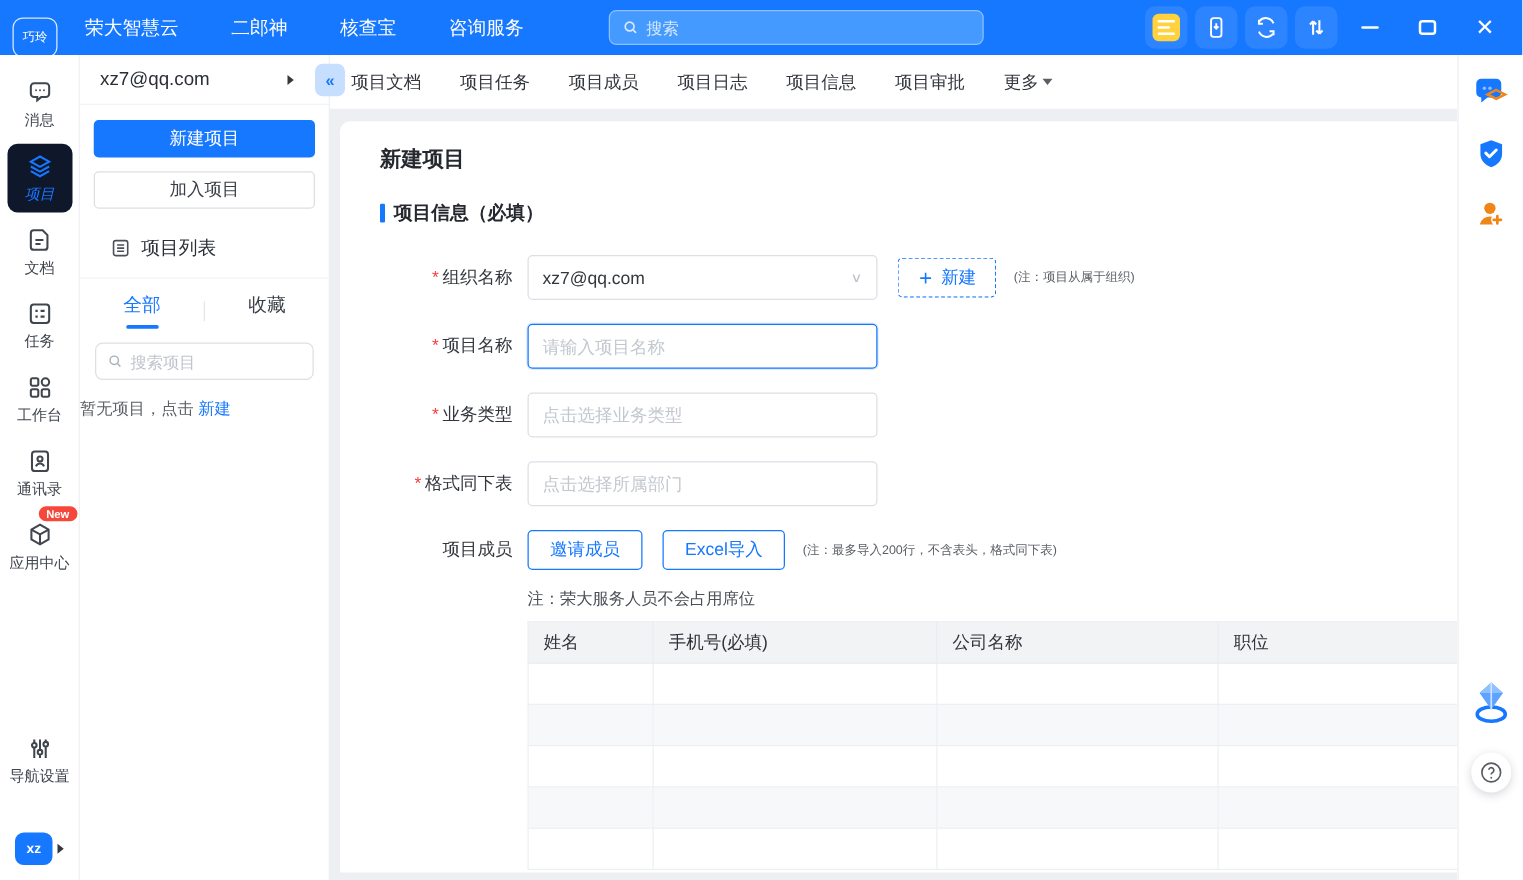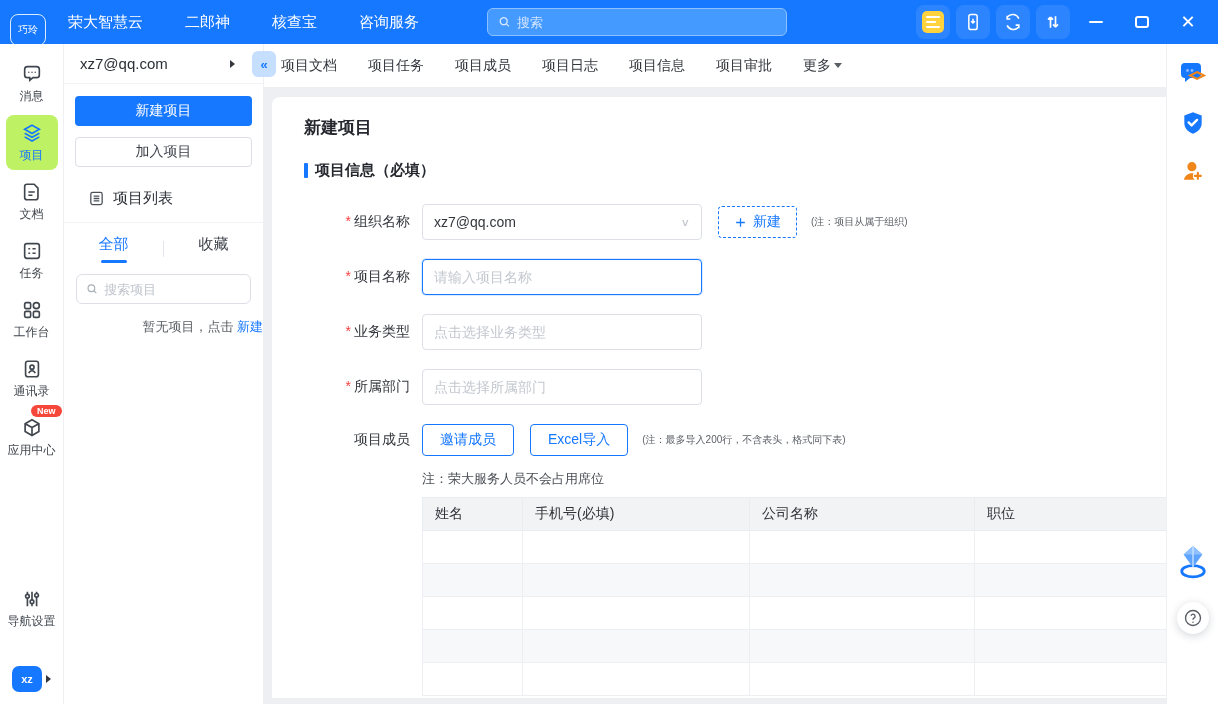--- a/index.html
+++ b/index.html
@@ -25,21 +25,21 @@
   .close-glyph { font-size:18px; line-height:1; color:#fff; }
 
   
   .app { display:flex; height:660px; }
 
   
   .rail { width:64px; background:#fff; border-right:1px solid #eef0f3; display:flex; flex-direction:column; align-items:center; padding-top:12px; }
   .rail-item { width:52px; padding:7px 0 6px; margin-bottom:4px; border-radius:8px; display:flex; flex-direction:column; align-items:center; gap:3px; color:#40464e; cursor:pointer; position:relative; }
   .rail-item .rlabel { font-size:12px; white-space:nowrap; }
   .rail-item svg { width:22px; height:22px; }
-  .rail-item.active { background:#bef264; color:#1677ff; }
+  .rail-item.active { background:#0f172a; color:#1677ff;font-style:italic; }
   .badge-new { position:absolute; top:-5px; right:-4px; background:#f5483b; color:#fff; font-size:9px; padding:1px 6px; border-radius:8px; font-weight:bold; }
   .rail-footer { margin-top:auto; display:flex; flex-direction:column; align-items:center; padding-bottom:12px; }
   .avatar-row { display:flex; align-items:center; margin-top:26px; }
   .avatar { width:30px; height:26px; background:#1677ff; color:#fff; border-radius:7px; font-size:11px; font-weight:bold; display:flex; align-items:center; justify-content:center; }
   .caret-right { width:0; height:0; border-top:4px solid transparent; border-bottom:4px solid transparent; border-left:5px solid #33383f; margin-left:4px; }
 
   
   .panel { width:200px; background:#fff; border-right:1px solid #eef0f3; position:relative; display:flex; flex-direction:column; }
   .panel-account { height:40px; display:flex; align-items:center; padding:0 28px 0 16px; font-size:15px; color:#2b2f36; border-bottom:1px solid #f2f3f5; }
   .collapse-btn { position:absolute; right:-13px; top:7px; width:24px; height:26px; background:#c7dfff; color:#1677ff; border:none; border-radius:6px; font-size:13px; font-weight:bold; cursor:pointer; z-index:5; display:flex; align-items:center; justify-content:center; }
@@ -49,21 +49,21 @@
   .panel-listhead { display:flex; align-items:center; gap:8px; padding:22px 0 14px 24px; font-size:15px; color:#2b2f36; border-bottom:1px solid #f2f3f5; cursor:pointer; }
   .panel-listhead svg { width:17px; height:17px; color:#4a5058; }
   .panel-tabs { display:flex; align-items:center; padding:12px 0 0; }
   .ptab { flex:1; text-align:center; font-size:15px; color:#3a3f47; padding-bottom:9px; position:relative; cursor:pointer; }
   .ptab.active { color:#1677ff; }
   .ptab.active::after { content:""; position:absolute; left:50%; transform:translateX(-50%); bottom:0; width:26px; height:3px; border-radius:2px; background:#1677ff; }
   .ptab-divider { width:1px; height:16px; background:#e5e6eb; }
   .panel-search { margin:11px 12px 0; height:30px; border:1px solid #dcdfe6; border-radius:6px; display:flex; align-items:center; gap:6px; padding:0 9px; }
   .panel-search input { border:none; outline:none; font-size:13px; width:100%; color:#333; }
   .panel-search input::placeholder { color:#bfc4cc; }
-  .panel-empty { text-align:right; margin-top:14px; font-size:13px; color:#5c6066; }
+  .panel-empty { text-align:left; margin-top:14px; font-size:13px; color:#5c6066; }
   .link-blue { color:#1677ff; cursor:pointer; }
 
   
   .main { flex:1; background:#edeff3; display:flex; flex-direction:column; min-width:0; }
   .main-tabbar { height:43px; background:#fff; display:flex; align-items:center; gap:31px; padding-left:17px; font-size:14px; color:#33373d; }
   .mtab { cursor:pointer; white-space:nowrap; }
   .mtab-more { display:flex; align-items:center; gap:3px; cursor:pointer; }
   .caret-down { width:0; height:0; border-left:4px solid transparent; border-right:4px solid transparent; border-top:5px solid #5a5f66; }
   .card { flex:1; background:#fff; margin:10px 0 6px 8px; border-top-left-radius:8px; padding:17px 0 0 28px; overflow:hidden; }
   .card-title { font-size:17px; font-weight:bold; color:#25282e; margin:2px 0 0 4px; }
@@ -315,21 +315,21 @@
         </div>
 
         <div class="frow">
           <span class="flabel"><span class="req">*</span><span>业务类型</span></span>
           <span class="fctrl">
             <input class="text-input" readonly="" placeholder="点击选择业务类型" style="">
           </span>
         </div>
 
         <div class="frow">
-          <span class="flabel"><span class="req">*</span><span>所属部门</span></span>
+          <span class="flabel"><span class="req">*</span><span>格式同下表</span></span>
           <span class="fctrl">
             <input class="text-input" readonly="" placeholder="点击选择所属部门" style="">
           </span>
         </div>
 
         <div class="frow" style="margin-bottom:0;">
           <span class="flabel"><span>项目成员</span></span>
           <span class="fctrl">
             <button class="btn-outline-blue">邀请成员</button>
             <button class="btn-outline-blue">Excel导入</button>

